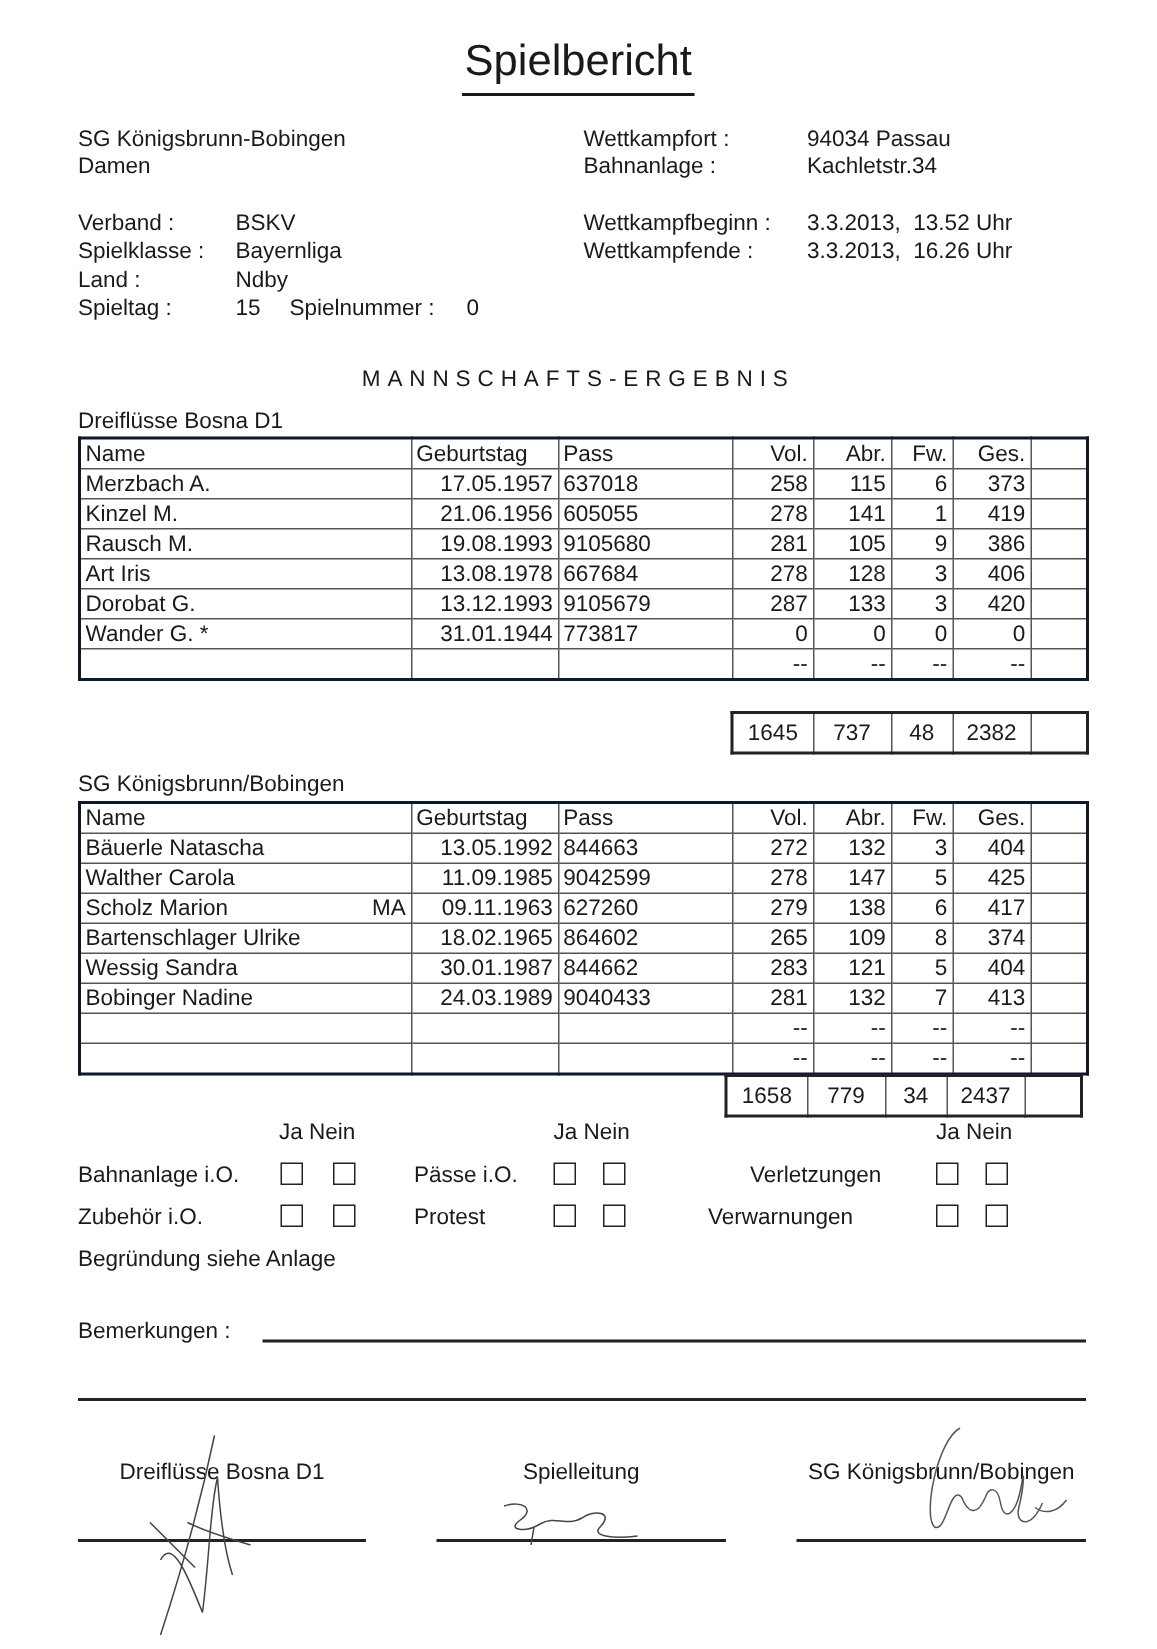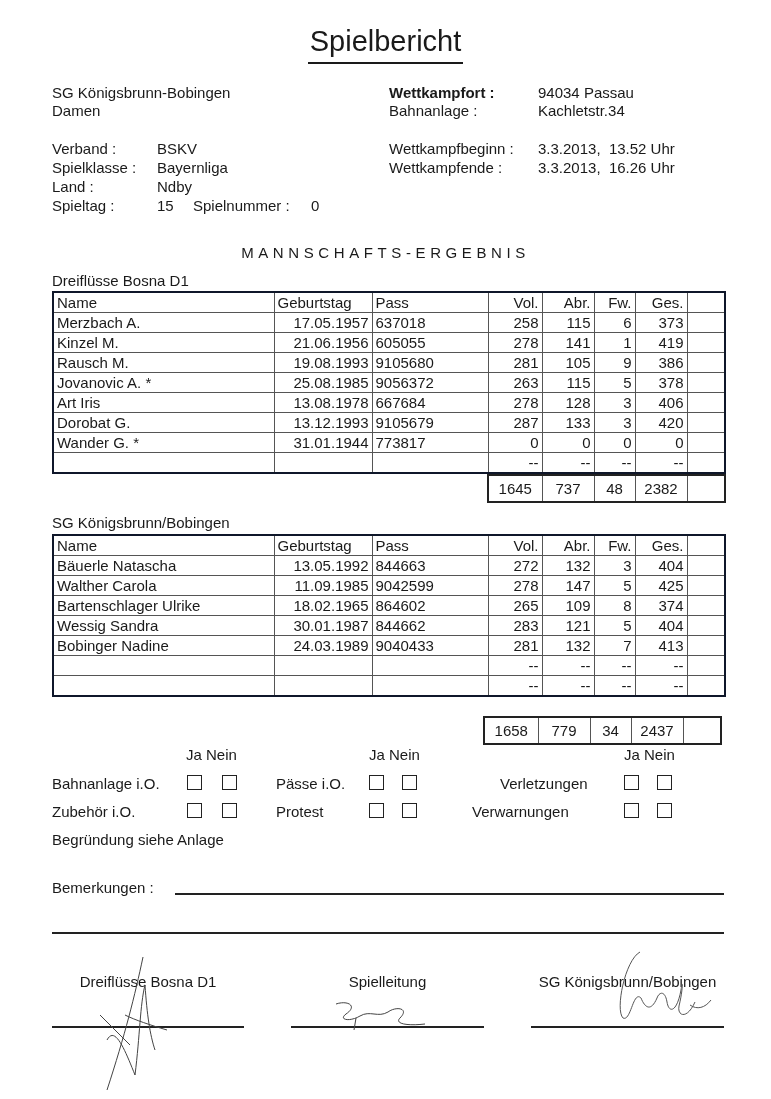--- a/index.html
+++ b/index.html
@@ -34,21 +34,21 @@
 <div class="abs" style="left:157px;top:140px;">BSKV</div>
 <div class="abs" style="left:52px;top:159px;">Spielklasse :</div>
 <div class="abs" style="left:157px;top:159px;">Bayernliga</div>
 <div class="abs" style="left:52px;top:178px;">Land :</div>
 <div class="abs" style="left:157px;top:178px;">Ndby</div>
 <div class="abs" style="left:52px;top:197px;">Spieltag :</div>
 <div class="abs" style="left:157px;top:197px;">15</div>
 <div class="abs" style="left:193px;top:197px;">Spielnummer :</div>
 <div class="abs" style="left:311px;top:197px;">0</div>
 
-<div class="abs" style="left:389px;top:84px;font-weight:bold;">Wettkampfort :</div>
+<div class="abs" style="left:389px;top:84px;">Wettkampfort :</div>
 <div class="abs" style="left:538px;top:84px;">94034 Passau</div>
 <div class="abs" style="left:389px;top:102px;">Bahnanlage :</div>
 <div class="abs" style="left:538px;top:102px;">Kachletstr.34</div>
 <div class="abs" style="left:389px;top:140px;">Wettkampfbeginn :</div>
 <div class="abs" style="left:538px;top:140px;white-space:pre;">3.3.2013,  13.52 Uhr</div>
 <div class="abs" style="left:389px;top:159px;">Wettkampfende :</div>
 <div class="abs" style="left:538px;top:159px;white-space:pre;">3.3.2013,  16.26 Uhr</div>
 
 <div class="abs subtitle">MANNSCHAFTS-ERGEBNIS</div>
 
@@ -99,30 +99,20 @@
         <td>Rausch M.</td>
         <td class="r">19.08.1993</td>
         <td>9105680</td>
         <td class="r">281</td>
         <td class="r">105</td>
         <td class="r">9</td>
         <td class="r">386</td>
         <td></td>
       </tr>
   <tr>
-        <td>Jovanovic A. *</td>
-        <td class="r">25.08.1985</td>
-        <td>9056372</td>
-        <td class="r">263</td>
-        <td class="r">115</td>
-        <td class="r">5</td>
-        <td class="r">378</td>
-        <td></td>
-      </tr>
-  <tr>
         <td>Art Iris</td>
         <td class="r">13.08.1978</td>
         <td>667684</td>
         <td class="r">278</td>
         <td class="r">128</td>
         <td class="r">3</td>
         <td class="r">406</td>
         <td></td>
       </tr>
   <tr>
@@ -213,20 +203,30 @@
         <td><span>Walther Carola</span><span class="ma"></span></td>
         <td class="r">11.09.1985</td>
         <td>9042599</td>
         <td class="r">278</td>
         <td class="r">147</td>
         <td class="r">5</td>
         <td class="r">425</td>
         <td></td>
       </tr>
   <tr>
+        <td><span>Scholz Marion</span><span class="ma">MA</span></td>
+        <td class="r">09.11.1963</td>
+        <td>627260</td>
+        <td class="r">279</td>
+        <td class="r">138</td>
+        <td class="r">6</td>
+        <td class="r">417</td>
+        <td></td>
+      </tr>
+  <tr>
         <td><span>Bartenschlager Ulrike</span><span class="ma"></span></td>
         <td class="r">18.02.1965</td>
         <td>864602</td>
         <td class="r">265</td>
         <td class="r">109</td>
         <td class="r">8</td>
         <td class="r">374</td>
         <td></td>
       </tr>
   <tr>

